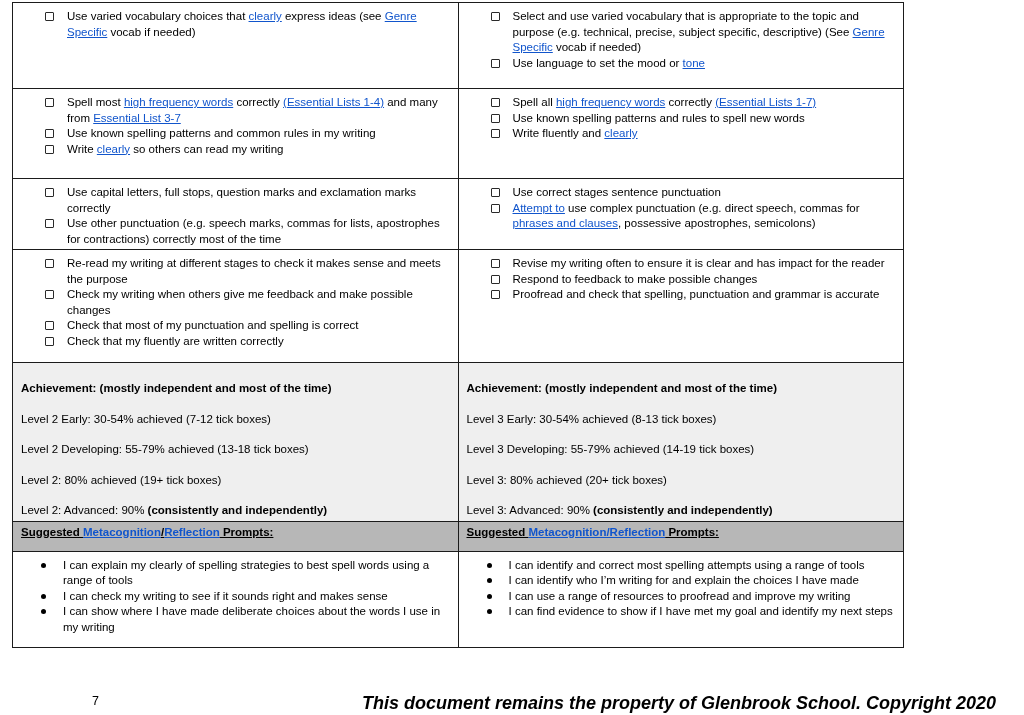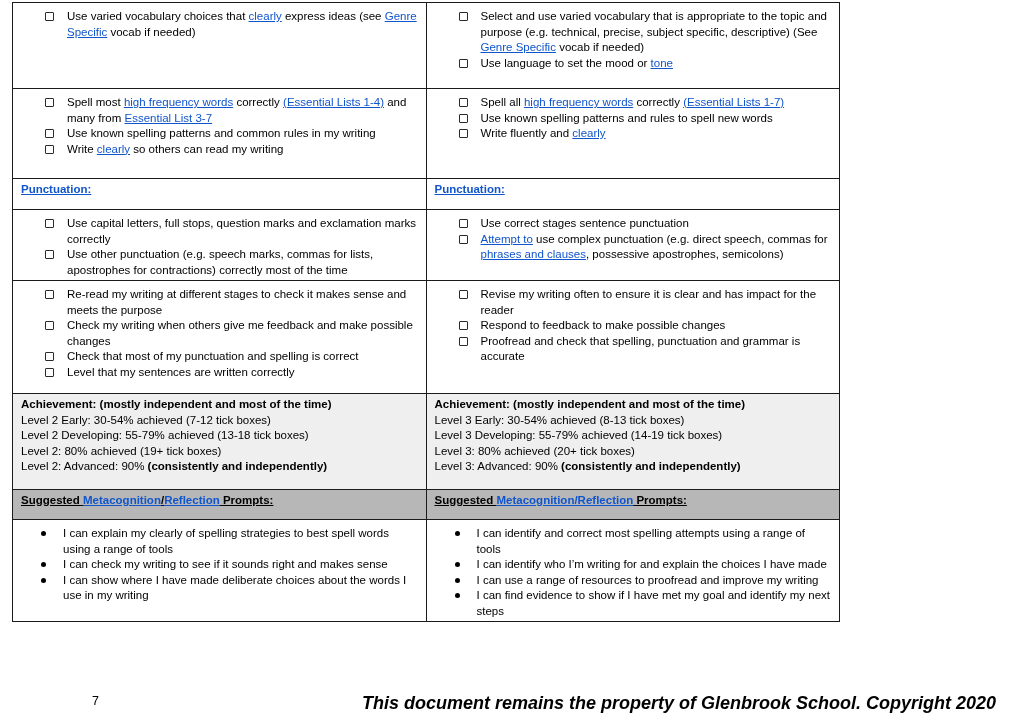--- a/index.html
+++ b/index.html
@@ -7,21 +7,21 @@
   body {
     position: relative;
     width: 1024px; height: 715px;
     background: #ffffff;
     font-family: "Liberation Sans", sans-serif;
     color: #000;
     overflow: hidden;
   }
   table.doc {
     position: absolute; left: 12px; top: 2px;
-    width: 828px;
+    width: 892px;
     border-collapse: collapse;
     table-layout: fixed;
   }
   table.doc td {
     border: 1.5px solid var(--border, #1b1b1b);
     vertical-align: top;
     font-size: 11.5px;
     line-height: 15.5px;
     padding: 3px 8px 2px 8px;
     overflow: hidden;
@@ -50,21 +50,21 @@
   }
   td.ach {
     background: var(--achbg, #efefef);
     padding-top: 5px;
     line-height: 16.5px;
   }
   td.pph {
     background: var(--pphbg, #b7b7b7);
     padding-top: 7px;
   }
-  .tline { white-space: normal; }
+  .tline { white-space: normal; margin-top: 15px; }
   .footer-page {
     position: absolute; left: 92px; top: 694px;
     font-size: 12.5px;
   }
   .footer-copy {
     position: absolute; right: 28px; top: 693px;
     font-size: 18px;
     font-weight: bold;
     font-style: italic;
   }
@@ -100,45 +100,41 @@
           </ul>
         </td>
       <td>
           <ul class="list">
             <li><span class="marker chk"></span><span>Spell all </span><a href="#" class="lnk">high frequency words</a><span> correctly  </span><a href="#" class="lnk">(Essential Lists 1-7)</a></li>
             <li><span class="marker chk"></span><span>Use known spelling patterns and rules to spell new words</span></li>
             <li><span class="marker chk"></span><span>Write fluently and </span><a href="#" class="lnk">clearly</a></li>
           </ul>
         </td>
     </tr>
-    <tr style="height:31px">
-      <td class="hdr"><a href="#" class="lnk b">Punctuation:</a></td>
-      <td class="hdr"><a href="#" class="lnk b">Punctuation:</a></td>
-    </tr>
     <tr style="height:71px">
       <td>
           <ul class="list">
             <li><span class="marker chk"></span><span>Use capital letters, full stops, question marks and exclamation marks correctly</span></li>
             <li><span class="marker chk"></span><span>Use other punctuation (e.g. speech marks, commas for lists, apostrophes for contractions) correctly most of the time</span></li>
           </ul>
         </td>
       <td>
           <ul class="list">
             <li><span class="marker chk"></span><span>Use correct stages sentence punctuation</span></li>
             <li><span class="marker chk"></span><a href="#" class="lnk">Attempt to</a><span> use complex punctuation (e.g. direct speech, commas for </span><a href="#" class="lnk">phrases and clauses</a><span>, possessive apostrophes, semicolons)</span></li>
           </ul>
         </td>
     </tr>
     <tr style="height:113px">
       <td>
           <ul class="list">
             <li><span class="marker chk"></span><span>Re-read my writing at different stages to check it makes sense and meets the purpose</span></li>
             <li><span class="marker chk"></span><span>Check my writing when others give me feedback and make possible changes</span></li>
             <li><span class="marker chk"></span><span>Check that most of my punctuation and spelling is correct</span></li>
-            <li><span class="marker chk"></span><span>Level that my sentences are written correctly</span></li>
+            <li><span class="marker chk"></span><span>Check that my fluently are written correctly</span></li>
           </ul>
         </td>
       <td>
           <ul class="list">
             <li><span class="marker chk"></span><span>Revise my writing often to ensure it is clear and has impact for the reader</span></li>
             <li><span class="marker chk"></span><span>Respond to feedback to make possible changes</span></li>
             <li><span class="marker chk"></span><span>Proofread and check that spelling, punctuation and grammar is accurate</span></li>
           </ul>
         </td>
     </tr>

